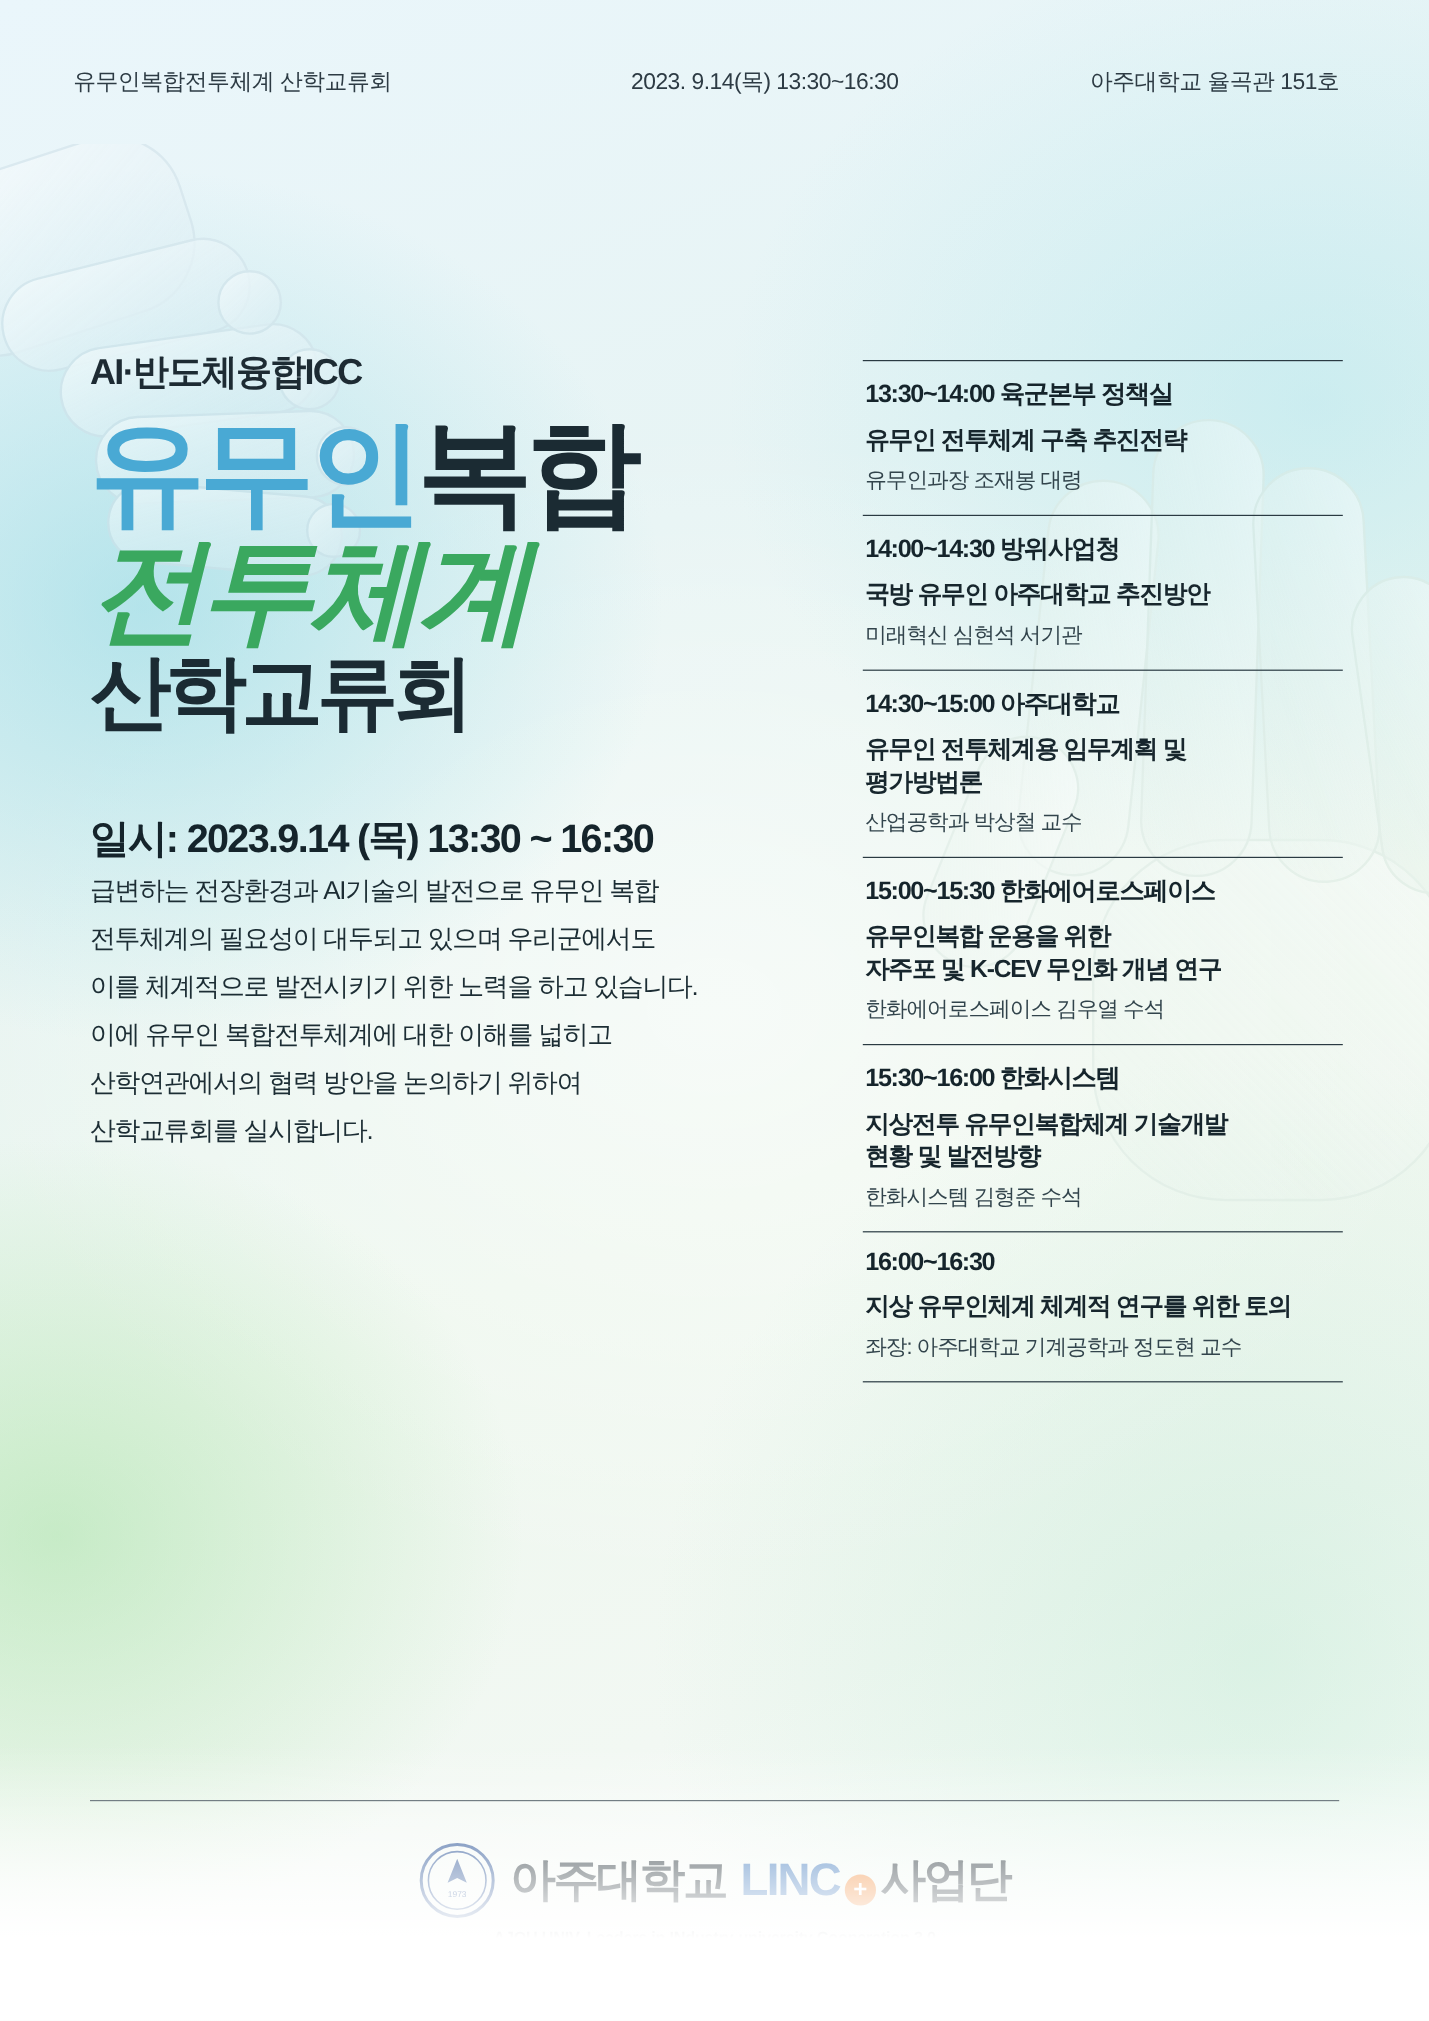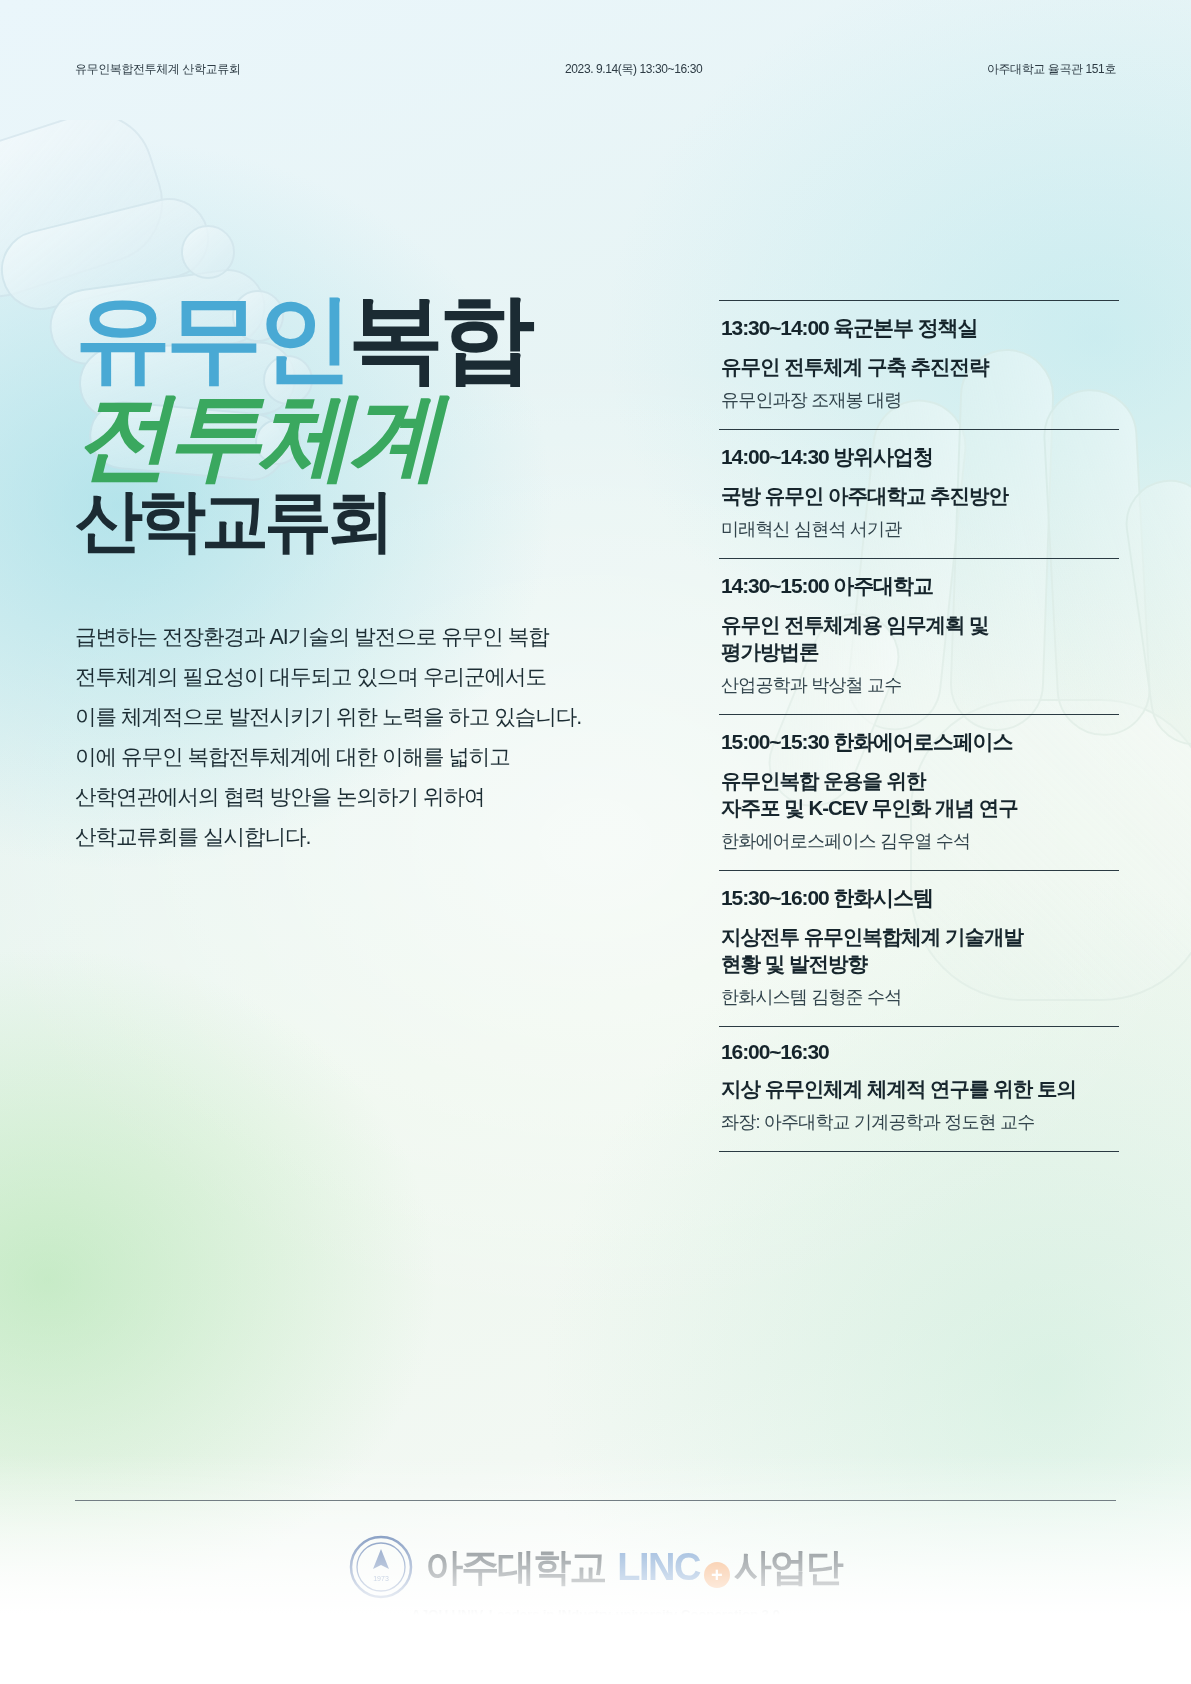--- a/index.html
+++ b/index.html
@@ -48,26 +48,25 @@
   }
   .hand-right {
     right: -40px; top: 280px;
     width: 620px; height: 740px;
     opacity: 0.5;
   }
 
   
   .topbar {
     position: absolute;
-    top: 55px; left: 75px; right: 75px;
+    top: 55px; left: 61px; right: 75px;
     height: 28px;
     display: flex;
-    align-items: center;
     justify-content: space-between;
-    font-size: 12px;
+    font-size: 19px;
     color: #2d3b44;
     letter-spacing: -0.4px;
   }
   .topbar .tb-center { margin-left: 40px; }
   .topbar .tb-right  { text-align: right; }
 
   
   .left-col {
     position: absolute;
     left: 75px;
@@ -254,30 +253,32 @@
   </svg>
 
   <div class="topbar">
     <span class="tb-left">유무인복합전투체계 산학교류회</span>
     <span class="tb-center">2023. 9.14(목) 13:30~16:30</span>
     <span class="tb-right">아주대학교 율곡관 151호</span>
   </div>
 
   <div class="left-col">
 
+    <div class="icc-label">AI·반도체융합ICC</div>
 
     <div class="title-block">
       <div class="title-line tl1">
         <span class="c-blue">유무인</span><span class="c-dark">복합</span>
       </div>
       <div class="title-line tl2 c-green">전투체계</div>
       <div class="title-line tl3 c-dark">산학교류회</div>
     </div>
 
     <div class="meta">
+      <div>일시: 2023.9.14 (목) 13:30 ~ 16:30</div>
     </div>
 
     <div class="desc" style="white-space: pre-line;">급변하는 전장환경과 AI기술의 발전으로 유무인 복합
 전투체계의 필요성이 대두되고 있으며 우리군에서도
 이를 체계적으로 발전시키기 위한 노력을 하고 있습니다.
 이에 유무인 복합전투체계에 대한 이해를 넓히고
 산학연관에서의 협력 방안을 논의하기 위하여
 산학교류회를 실시합니다.</div>
   </div>
 

